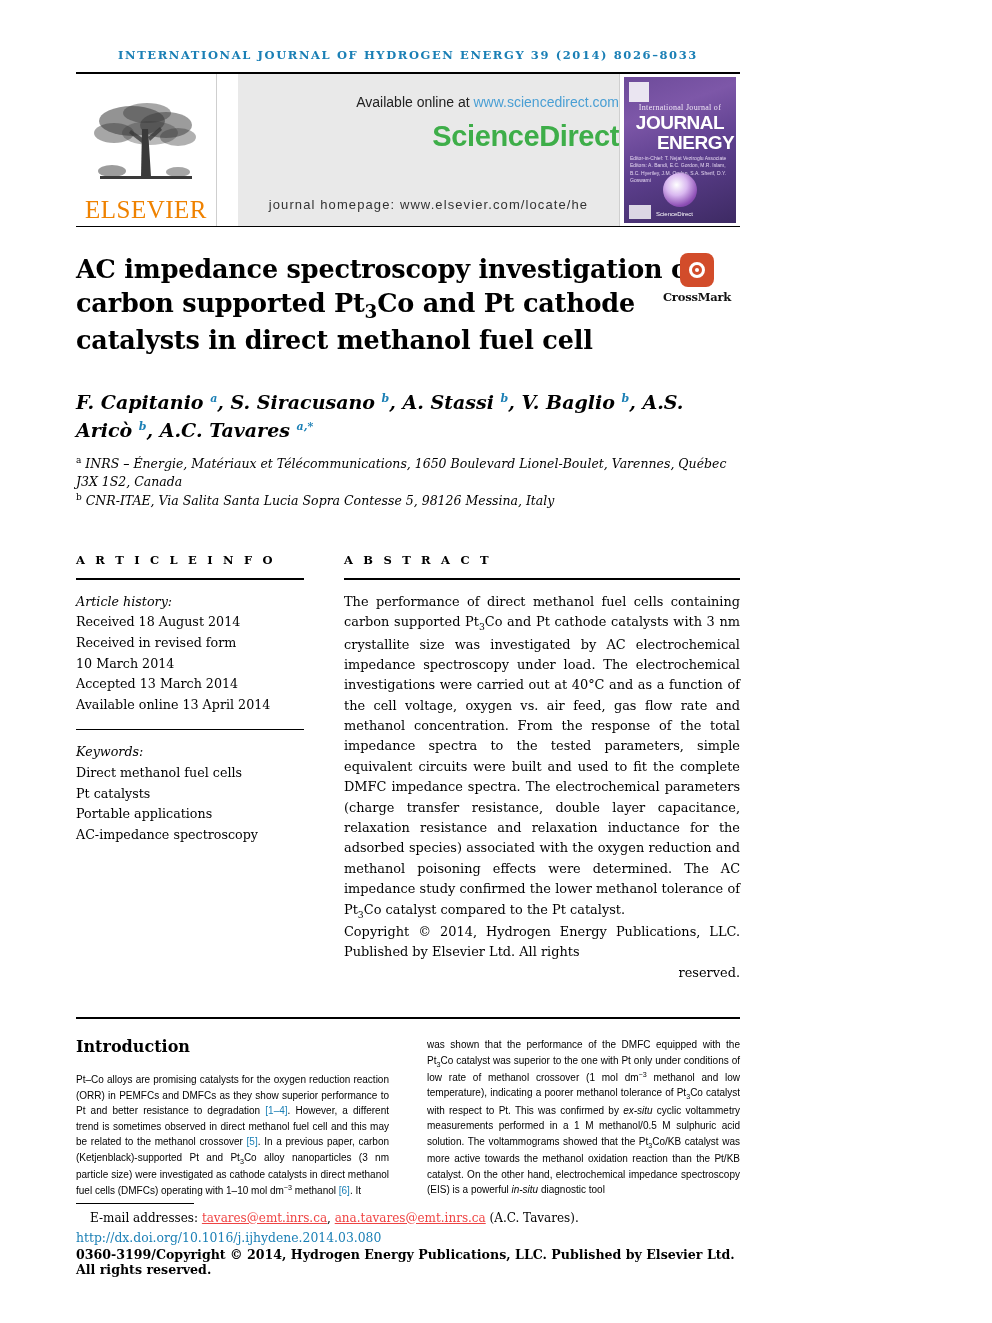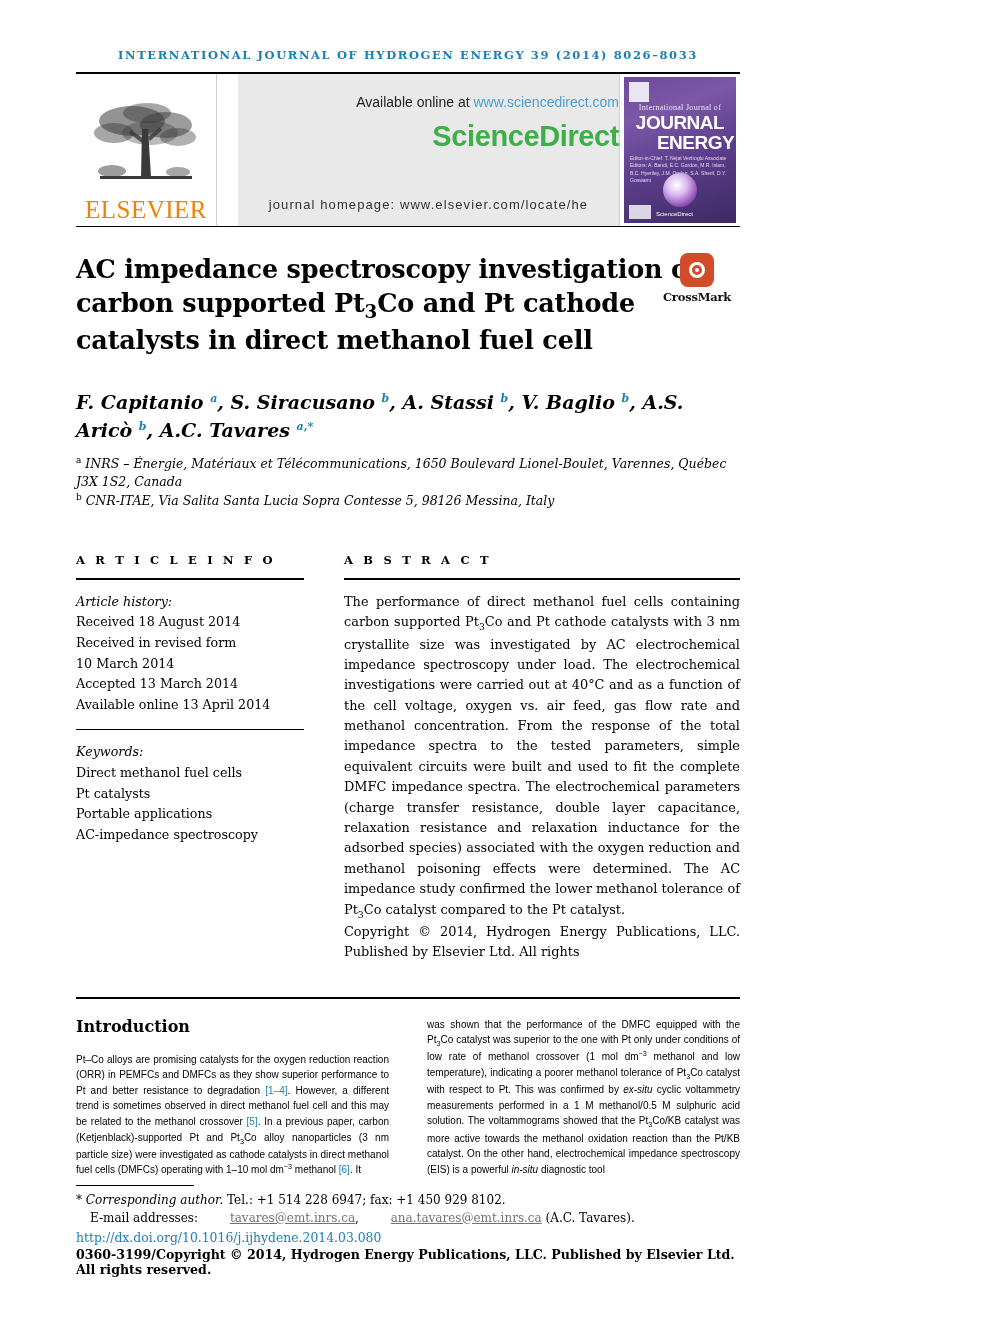--- a/index.html
+++ b/index.html
@@ -366,21 +366,21 @@
     font-family: "DejaVu Serif", serif;
     font-size: 12.4px;
     margin-top: 3px;
   }
   .fn-issn {
     font-family: "DejaVu Serif", serif;
     font-size: 12.6px;
     margin-top: 2px;
     font-weight: bold;
   }
-  .mail { color: #737373; margin-left: 28px; }
+  .mail { color: #ef4444; }
   sub { font-size: .72em; }
   sup.num { font-size: .72em; vertical-align: super; line-height: 0; }
 </style>
 </head>
 <body>
 
 <div class="page">
 
   <div class="running-head">INTERNATIONAL JOURNAL OF HYDROGEN ENERGY 39 (2014) 8026–8033</div>
   <div class="rule-top"></div>
@@ -469,39 +469,39 @@
       </div>
     </div>
 
     <div class="col-abstract">
       <div class="sec-head">A B S T R A C T</div>
       <div class="hr-thick"></div>
       <div class="abstract-body">
         <p>The performance of direct methanol fuel cells containing carbon supported Pt<sub>3</sub>Co and Pt cathode catalysts with 3 nm crystallite size was investigated by AC electrochemical impedance spectroscopy under load. The electrochemical investigations were carried out at 40°C and as a function of the cell voltage, oxygen vs. air feed, gas flow rate and methanol concentration. From the response of the total impedance spectra to the tested parameters, simple equivalent circuits were built and used to fit the complete DMFC impedance spectra. The electrochemical parameters (charge transfer resistance, double layer capacitance, relaxation resistance and relaxation inductance for the adsorbed species) associated with the oxygen reduction and methanol poisoning effects were determined. The AC impedance study confirmed the lower methanol tolerance of Pt<sub>3</sub>Co catalyst compared to the Pt catalyst.</p>
         <p class="copyright">
           <span>Copyright © 2014, Hydrogen Energy Publications, LLC. Published by Elsevier Ltd. All rights</span>
+          <span class="last">reserved.</span>
         </p>
       </div>
     </div>
   </div>
 
   <div class="body-rule"></div>
   <div class="two-col">
     <div class="col col-left">
       <h2 class="sec-title">Introduction</h2>
       <p class="body-text">Pt–Co alloys are promising catalysts for the oxygen reduction reaction (ORR) in PEMFCs and DMFCs as they show superior performance to Pt and better resistance to degradation <span class="ref">[1–4]</span>. However, a different trend is sometimes observed in direct methanol fuel cell and this may be related to the methanol crossover <span class="ref">[5]</span>. In a previous paper, carbon (Ketjenblack)-supported Pt and Pt<sub>3</sub>Co alloy nanoparticles (3 nm particle size) were investigated as cathode catalysts in direct methanol fuel cells (DMFCs) operating with 1–10 mol dm<sup class="num">−3</sup> methanol <span class="ref">[6]</span>. It</p>
     </div>
     <div class="col col-right">
       <p class="body-text">was shown that the performance of the DMFC equipped with the Pt<sub>3</sub>Co catalyst was superior to the one with Pt only under conditions of low rate of methanol crossover (1 mol dm<sup class="num">−3</sup> methanol and low temperature), indicating a poorer methanol tolerance of Pt<sub>3</sub>Co catalyst with respect to Pt. This was confirmed by <i>ex-situ</i> cyclic voltammetry measurements performed in a 1 M methanol/0.5 M sulphuric acid solution. The voltammograms showed that the Pt<sub>3</sub>Co/KB catalyst was more active towards the methanol oxidation reaction than the Pt/KB catalyst. On the other hand, electrochemical impedance spectroscopy (EIS) is a powerful <i>in-situ</i> diagnostic tool</p>
     </div>
   </div>
 
   <div class="footnote">
     <div class="fn-rule"></div>
-    <div class="fn-line"><span class="ital">* Corresponding author.</span> Tel.: +1 514 228 6947; fax: +1 450 929 8102.</div>
     <div class="fn-line fn-indent">
       <span>E-mail addresses:</span>
       <a class="mail" href="#">tavares@emt.inrs.ca</a><span>, </span><a class="mail" href="#">ana.tavares@emt.inrs.ca</a>
       <span>(A.C. Tavares).</span>
     </div>
     <div class="fn-doi">http://dx.doi.org/10.1016/j.ijhydene.2014.03.080</div>
     <div class="fn-issn">0360-3199/Copyright © 2014, Hydrogen Energy Publications, LLC. Published by Elsevier Ltd. All rights reserved.</div>
   </div>
 
 </div>

